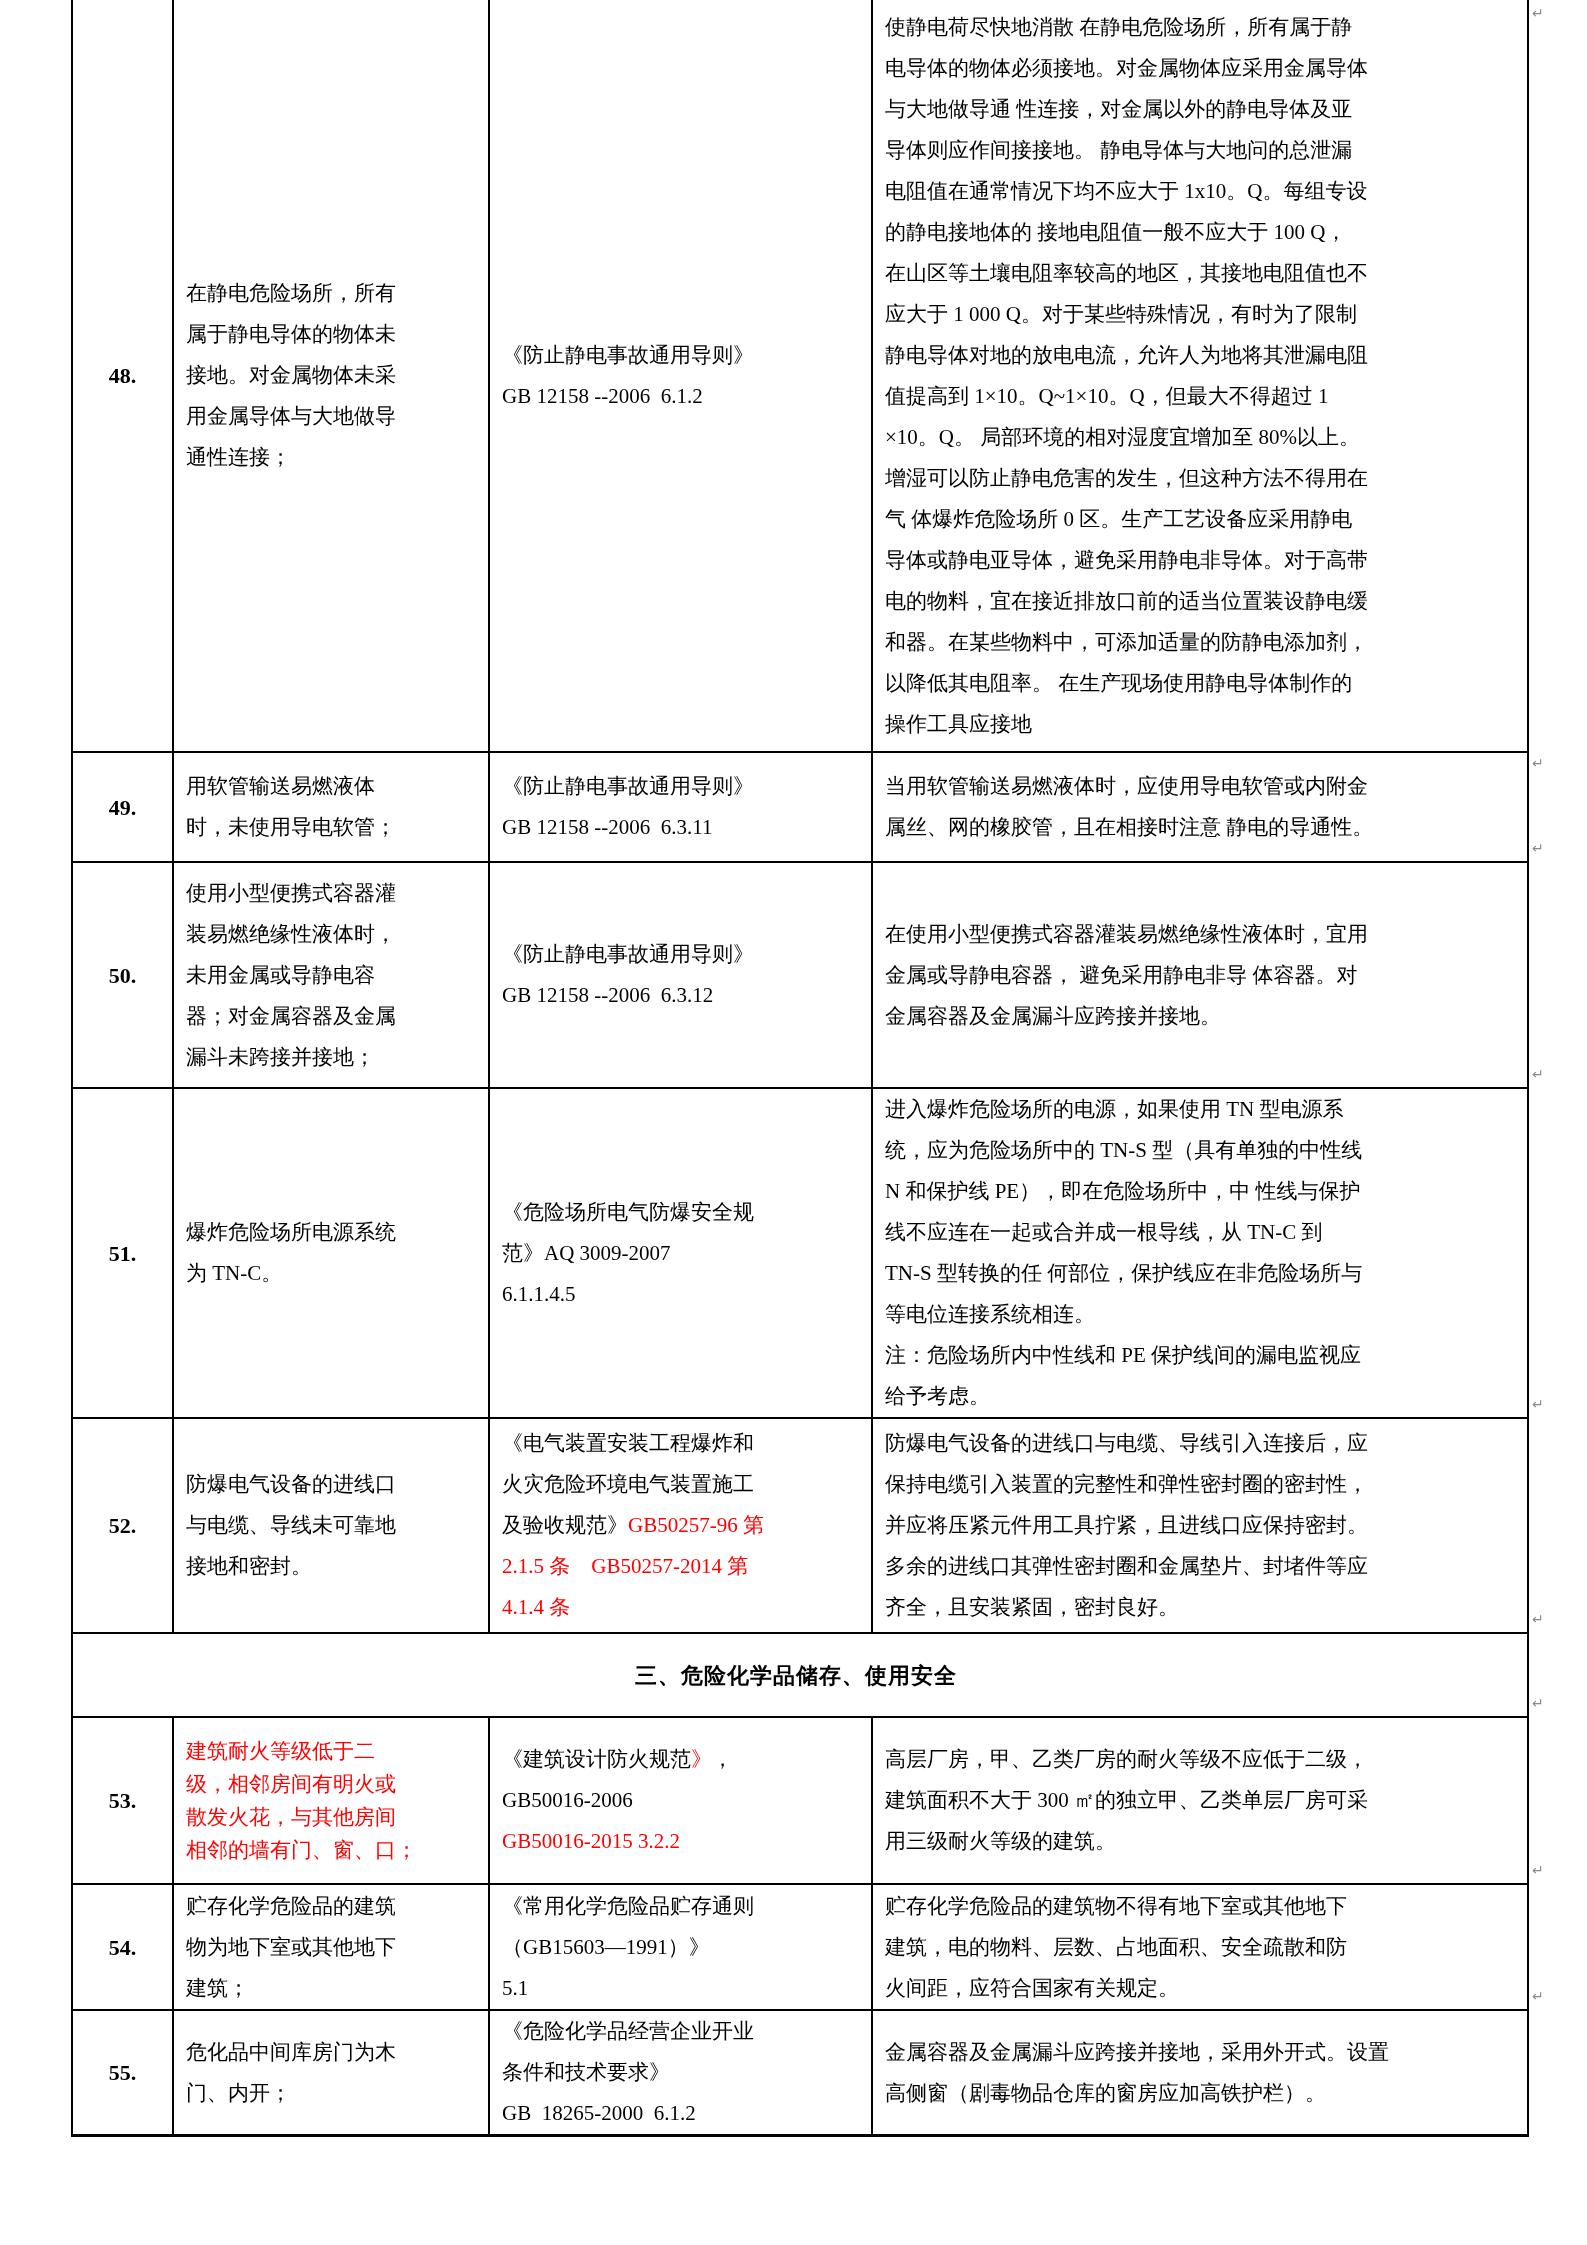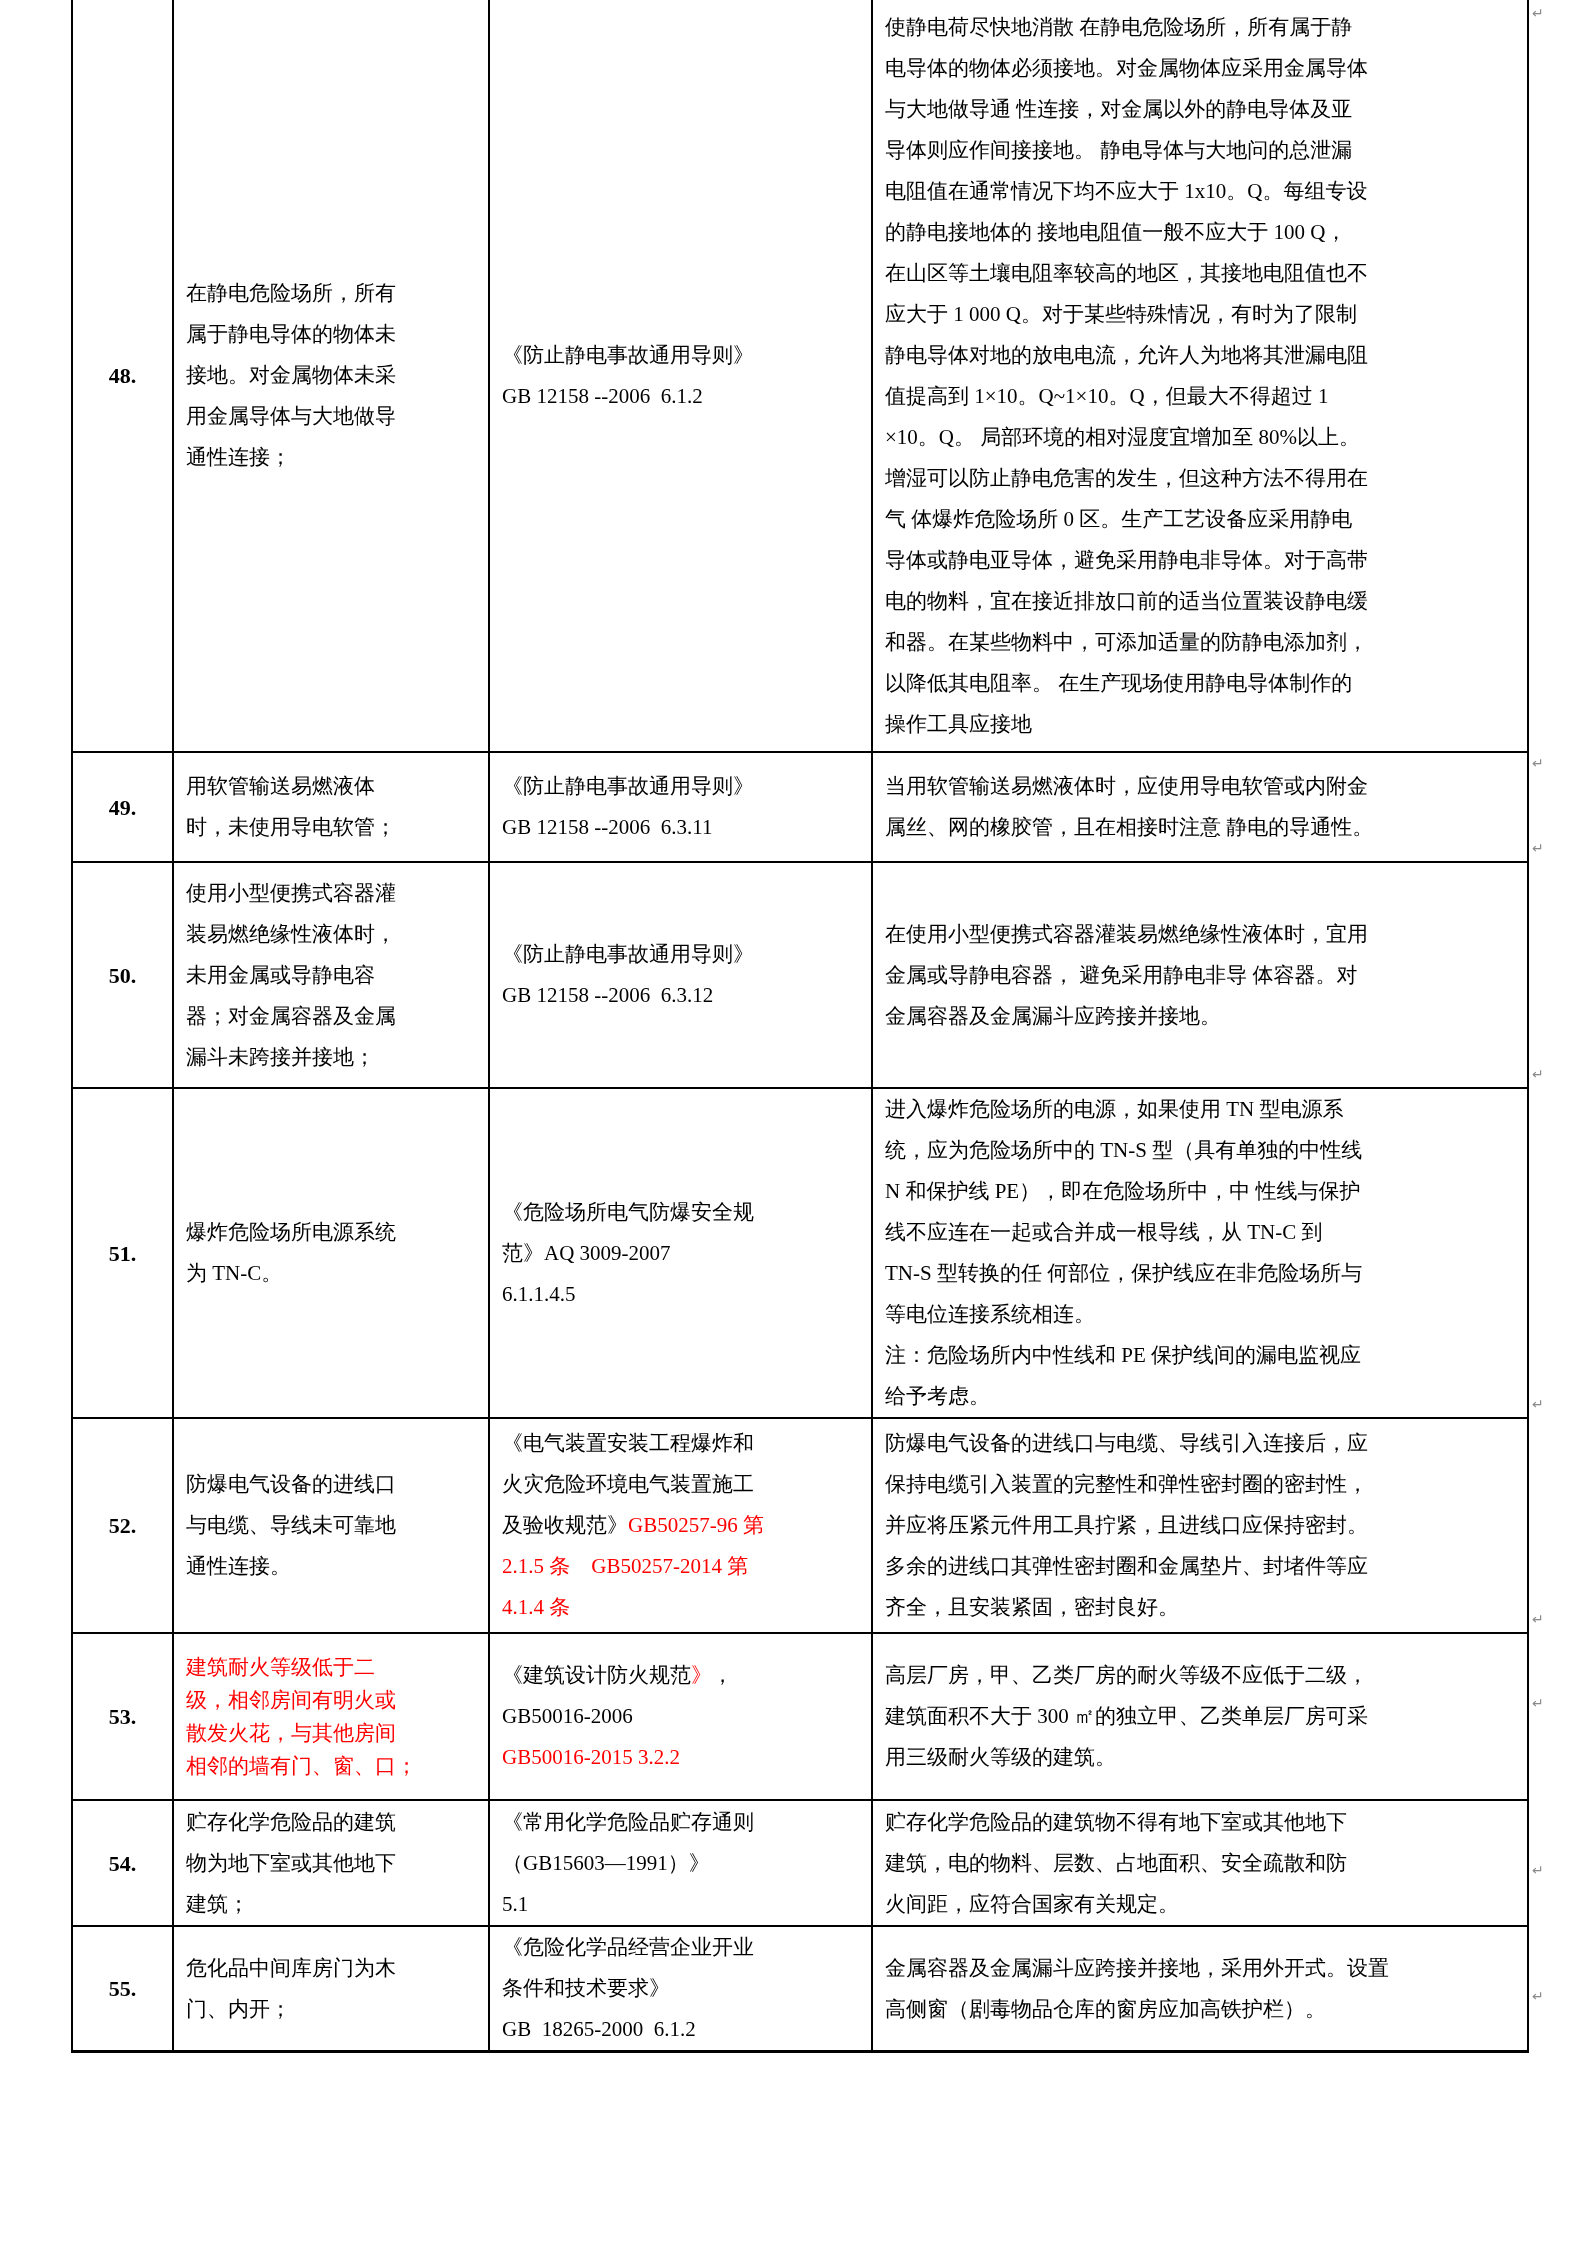--- a/index.html
+++ b/index.html
@@ -114,33 +114,36 @@
 TN-S 型转换的任 何部位，保护线应在非危险场所与
 等电位连接系统相连。
 注：危险场所内中性线和 PE 保护线间的漏电监视应
 给予考虑。</td>
   </tr>
 
   <tr style="height:215px">
     <td class="num">52.</td>
     <td>防爆电气设备的进线口
 与电缆、导线未可靠地
-通性连接。</td>
+接地和密封。</td>
     <td><span>《电气装置安装工程爆炸和
 火灾危险环境电气装置施工
 及验收规范》</span><span class="red">GB50257-96 第
 2.1.5 条    GB50257-2014 第
 4.1.4 条</span></td>
     <td>防爆电气设备的进线口与电缆、导线引入连接后，应
 保持电缆引入装置的完整性和弹性密封圈的密封性，
 并应将压紧元件用工具拧紧，且进线口应保持密封。
 多余的进线口其弹性密封圈和金属垫片、封堵件等应
 齐全，且安装紧固，密封良好。</td>
   </tr>
 
+  <tr style="height:84px">
+    <td colspan="4" class="section-cell">三、危险化学品储存、使用安全</td>
+  </tr>
 
   <tr style="height:167px">
     <td class="num">53.</td>
     <td class="red tightdesc">建筑耐火等级低于二
 级，相邻房间有明火或
 散发火花，与其他房间
 相邻的墙有门、窗、口；</td>
     <td><span>《建筑设计防火规范</span><span class="red">》</span><span>，
 GB50016-2006
 </span><span class="red">GB50016-2015 3.2.2</span></td>

